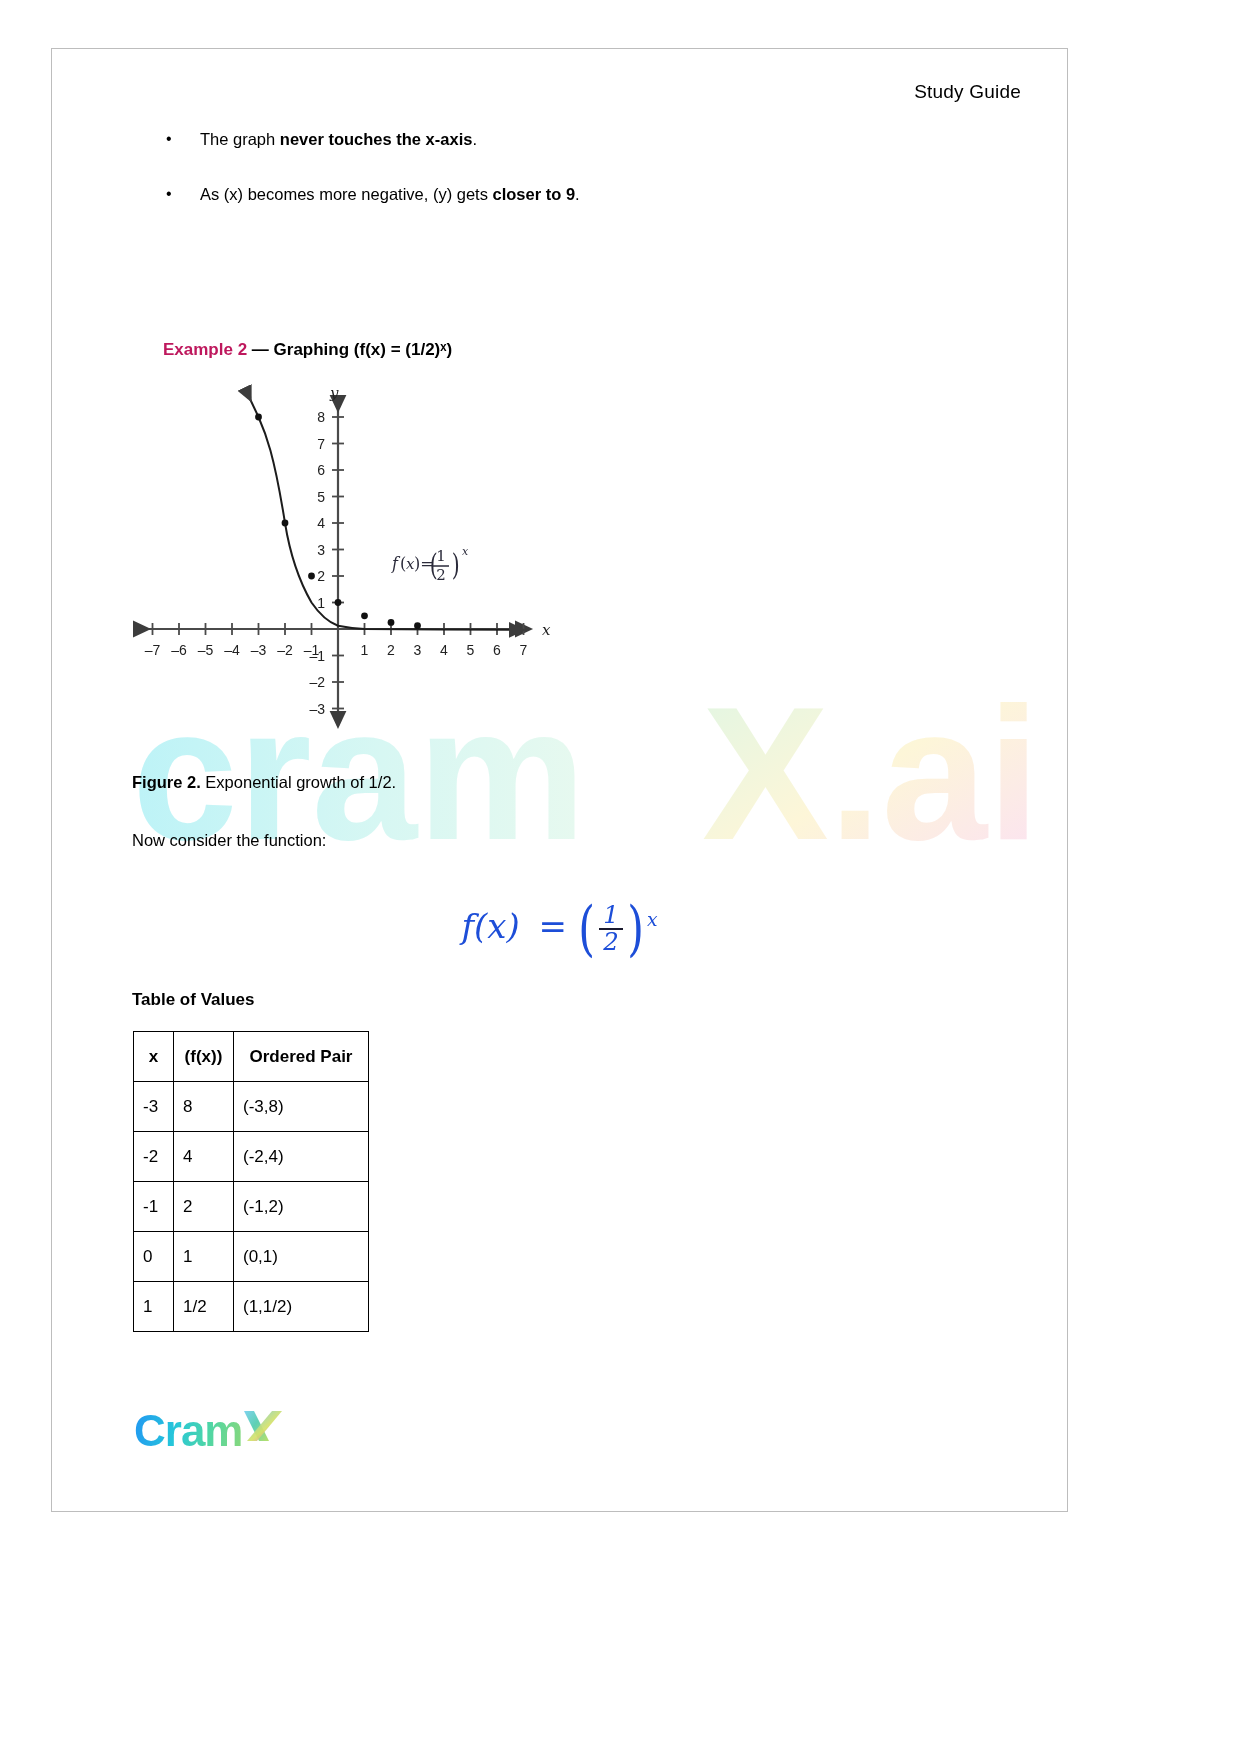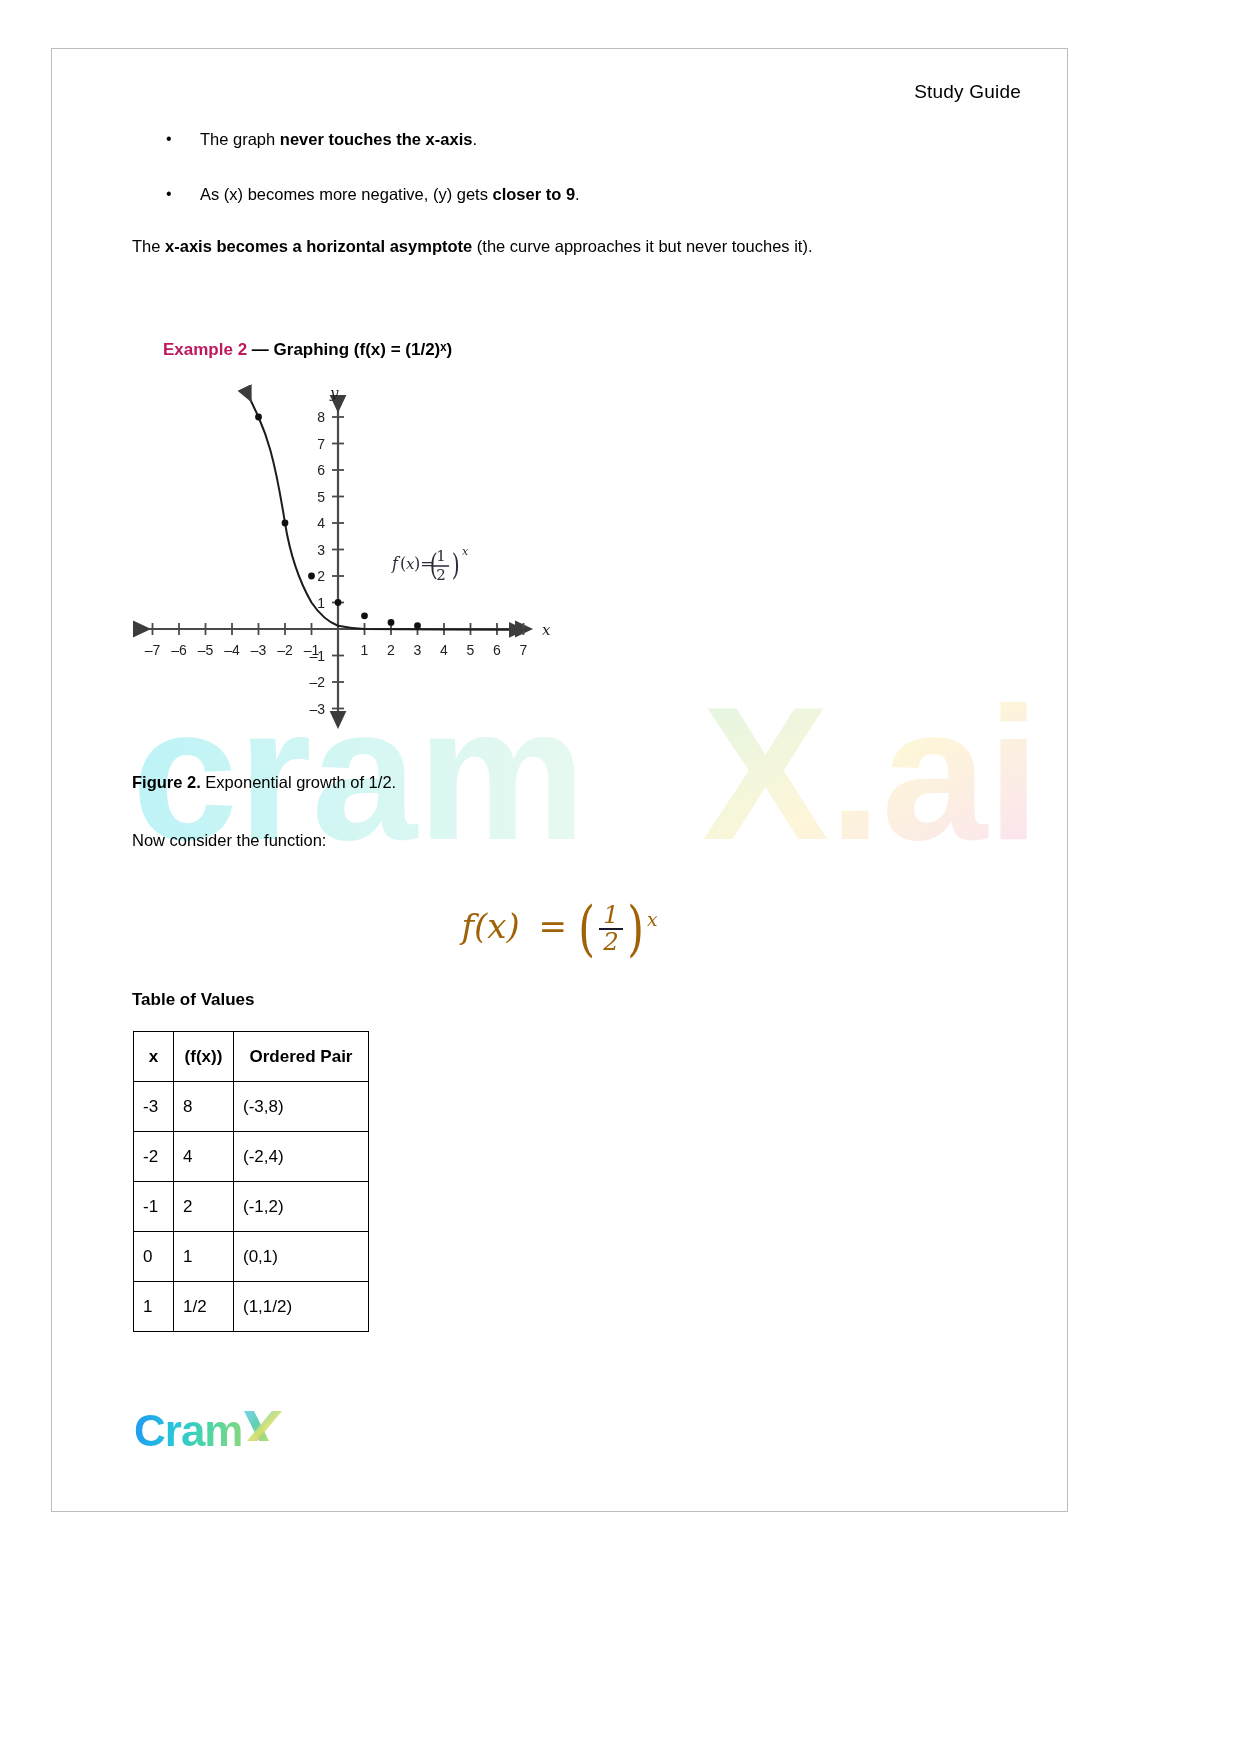--- a/index.html
+++ b/index.html
@@ -104,21 +104,21 @@
   .formula-block {
     position: absolute;
     left: 0;
     right: 0;
     top: 845px;
     text-align: center;
   }
   .math-serif {
     font-family: "DejaVu Serif", "Liberation Serif", serif;
     font-style: italic;
-    color: #a16207;
+    color: #1d4ed8;
   }
   .frac {
     display: inline-block;
     vertical-align: middle;
     text-align: center;
     line-height: 1.02;
     font-size: 0.72em;
     margin: 0 1px;
   }
   .frac .num { display: block; padding: 0 4px; }
@@ -225,21 +225,20 @@
       <div class="bullet-row">
         <span class="bullet-dot">•</span>
         <span class="bullet-text"><span>The graph </span><b>never touches the x-axis</b><span>.</span></span>
       </div>
       <div class="bullet-row">
         <span class="bullet-dot">•</span>
         <span class="bullet-text"><span>As (x) becomes more negative, (y) gets </span><b>closer to 9</b><span>.</span></span>
       </div>
     </div>
 
-    <div class="para p-asymptote"><span>The </span><b>x-axis becomes a horizontal asymptote</b><span> (the curve approaches it but never touches it).</span></div>
 
     <div class="para p-example"><span class="accent-green">Example 2</span><span> — Graphing (f(x) = (1/2)ˣ)</span></div>
 
     <div class="figure-wrap">
       <svg width="460" height="370" viewBox="0 0 460 370" xmlns="http://www.w3.org/2000/svg">
         <defs>
           <marker id="arrHead" markerWidth="9" markerHeight="9" refX="7" refY="4.5" orient="auto">
             <path d="M0,0.6 L8.4,4.5 L0,8.4 Z" fill="#3c3c3c"></path>
           </marker>
         </defs>

